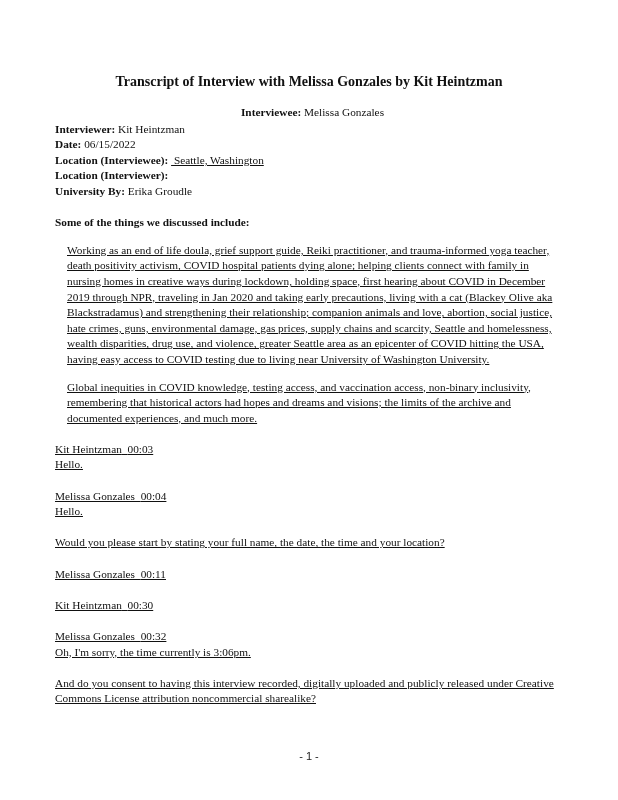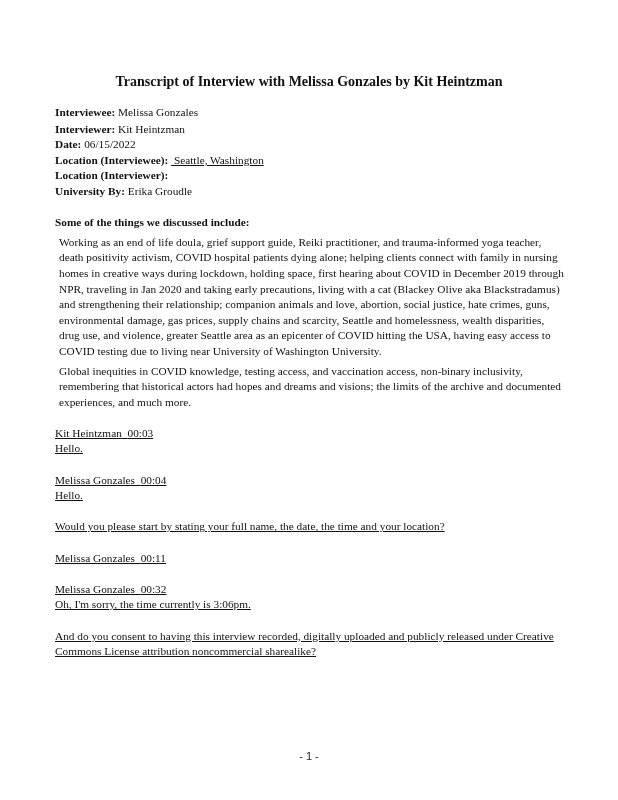--- a/index.html
+++ b/index.html
@@ -41,30 +41,32 @@
       width: 515px;
       font-size: 11.3px;
       line-height: 15.6px;
     }
     .meta-line {
       margin: 0;
       white-space: nowrap;
     }
     .meta-line.first {
       margin-bottom: 1px;
+      text-align: center;
     }
     .meta-label {
       font-weight: bold;
     }
     .summary-heading {
       font-weight: bold;
       margin: 15.6px 0 0 0;
     }
     .summary-para {
-      margin: 4px;
+      margin: 12px;
+      text-decoration: underline;
     }
     .turn {
       margin: 15.6px 0 0 0;
       text-decoration: underline;
     }
     .turn-header, .turn-text {
       margin: 0;
     }
     .page-number {
       position: absolute;
@@ -128,20 +130,21 @@
         <p class="turn-header"><span>Melissa Gonzales</span>&nbsp;&nbsp;<span>00:04</span></p>
         <p class="turn-text">Hello.</p>
       </div>
       <div class="turn">
         <p class="turn-text">Would you please start by stating your full name, the date, the time and your location?</p>
       </div>
       <div class="turn">
         <p class="turn-header"><span>Melissa Gonzales</span>&nbsp;&nbsp;<span>00:11</span></p>
       </div>
       <div class="turn">
+        <p class="turn-header"><span>Kit Heintzman</span>&nbsp;&nbsp;<span>00:30</span></p>
       </div>
       <div class="turn">
         <p class="turn-header"><span>Melissa Gonzales</span>&nbsp;&nbsp;<span>00:32</span></p>
         <p class="turn-text">Oh, I'm sorry, the time currently is 3:06pm.</p>
       </div>
       <div class="turn">
         <p class="turn-text">And do you consent to having this interview recorded, digitally uploaded and publicly released under Creative Commons License attribution noncommercial sharealike?</p>
       </div>
     </div>
 

